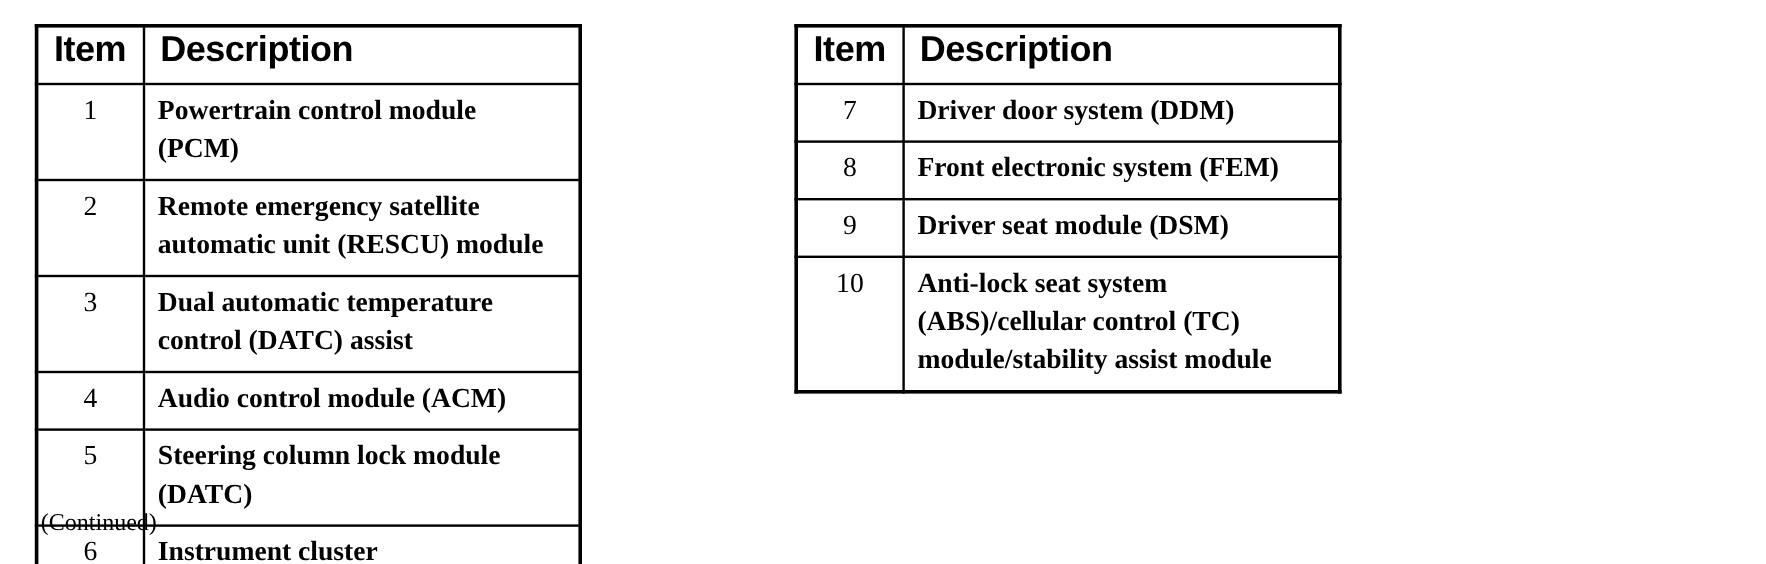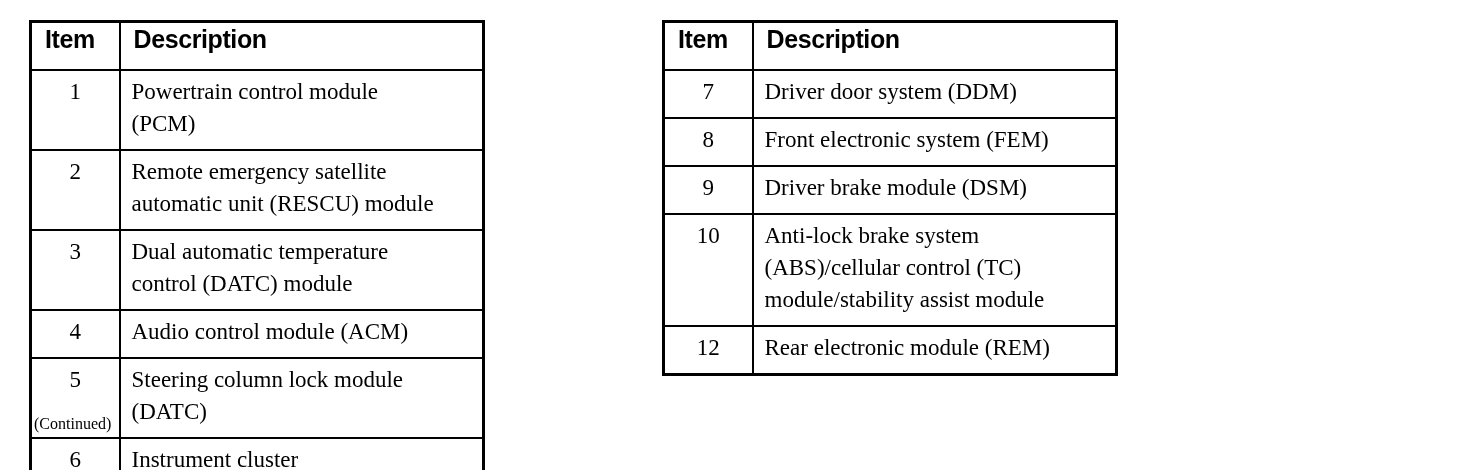--- a/index.html
+++ b/index.html
@@ -42,21 +42,21 @@
   }
 
   
   .col-item { width: 89px; }
   .col-desc { width: auto; }
 
   
   thead th {
     font-family: "Liberation Sans", sans-serif;
     font-weight: bold;
-    font-size: 25px;
+    font-size: 30px;
     line-height: 1;
     letter-spacing: -0.4px;
     text-align: left;
     height: 38px;
   }
   th.hdr-item { padding: 4px 0 4px 13px; }
   th.hdr-desc { padding: 4px 0 4px 13px; }
 
   
   tbody td {
@@ -64,30 +64,31 @@
     font-size: 23px;
     line-height: 32px;
   }
   td.cell-item {
     text-align: center;
     padding: 5px 0 9px 0;
   }
   td.cell-desc {
     text-align: left;
     padding: 5px 0 9px 11px;
+    font-weight: bold;
   }
   td.cell-desc .line { display: block; white-space: nowrap; }
 
   
   .continued-note {
     position: absolute;
     left: 34px;
-    top: 414px;
+    top: 426px;
     font-family: "Liberation Serif", serif;
-    font-size: 16px;
+    font-size: 20px;
     line-height: 20px;
     white-space: nowrap;
   }
 </style>
 </head>
 <body>
 
 <div class="page">
 
   <table class="legend-table" id="table-left">
@@ -113,21 +114,21 @@
           <td class="cell-item">2</td>
           <td class="cell-desc">
             <span class="line">Remote emergency satellite</span>
             <span class="line">automatic unit (RESCU) module</span>
           </td>
         </tr>
         <tr>
           <td class="cell-item">3</td>
           <td class="cell-desc">
             <span class="line">Dual automatic temperature</span>
-            <span class="line">control (DATC) module</span>
+            <span class="line">control (DATC) assist</span>
           </td>
         </tr>
         <tr>
           <td class="cell-item">4</td>
           <td class="cell-desc">
             <span class="line">Audio control module (ACM)</span>
           </td>
         </tr>
         <tr>
           <td class="cell-item">5</td>
@@ -165,35 +166,29 @@
         </tr>
         <tr>
           <td class="cell-item">8</td>
           <td class="cell-desc">
             <span class="line">Front electronic system (FEM)</span>
           </td>
         </tr>
         <tr>
           <td class="cell-item">9</td>
           <td class="cell-desc">
-            <span class="line">Driver brake module (DSM)</span>
+            <span class="line">Driver seat module (DSM)</span>
           </td>
         </tr>
         <tr>
           <td class="cell-item">10</td>
           <td class="cell-desc">
-            <span class="line">Anti-lock brake system</span>
+            <span class="line">Anti-lock seat system</span>
             <span class="line">(ABS)/cellular control (TC)</span>
             <span class="line">module/stability assist module</span>
-          </td>
-        </tr>
-        <tr>
-          <td class="cell-item">12</td>
-          <td class="cell-desc">
-            <span class="line">Rear electronic module (REM)</span>
           </td>
         </tr>
       </tbody>
   </table>
 
   <div class="continued-note">(Continued)</div>
 
 </div>
 
 </body></html>

